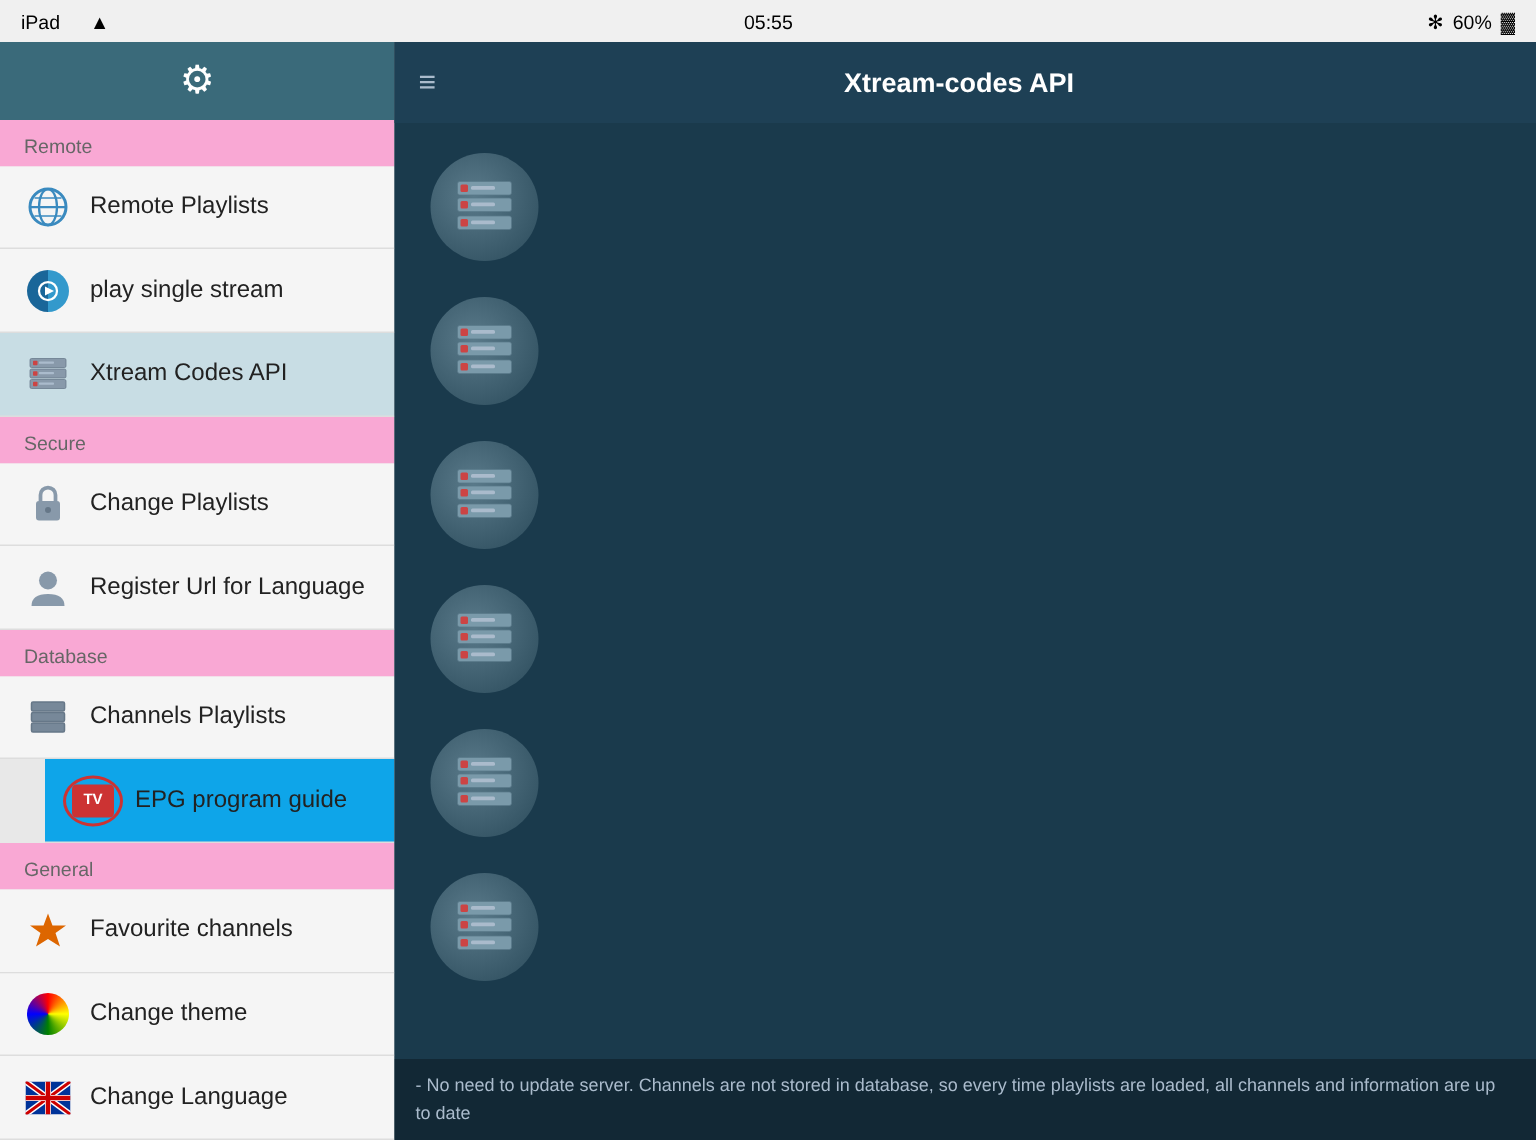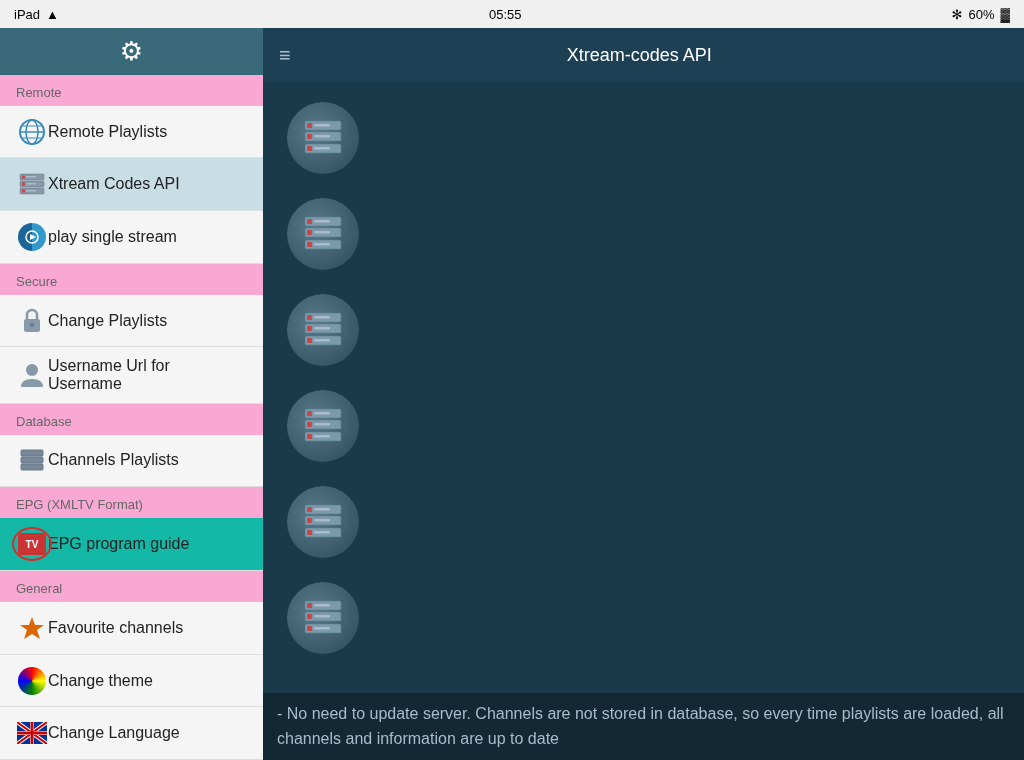--- a/index.html
+++ b/index.html
@@ -20,21 +20,21 @@
       background: #f0f0f0;
       display: flex;
       align-items: center;
       justify-content: space-between;
       padding: 0 14px;
       font-size: 13px;
       font-weight: 500;
       color: #000;
       z-index: 100;
     }
-    .status-left { display: flex; gap: 6px; }
+    .status-left { display: flex; gap: 20px; }
     .status-right { display: flex; align-items: center; gap: 6px; }
 
     
     .app-container {
       position: absolute;
       top: 28px; left: 0; right: 0; bottom: 0;
       display: flex;
     }
 
     
@@ -64,27 +64,29 @@
       background: #f9a8d4;
     }
 
     .sidebar-item {
       display: flex;
       align-items: center;
       padding: 12px 16px;
       cursor: pointer;
       background: #f5f5f5;
       border-bottom: 1px solid #ddd;
+      gap: 12px;
       min-height: 52px;
     }
     .sidebar-item.active {
       background: #c8dde4;
     }
     .sidebar-item.epg-highlighted {
-      background: #14b8a6;
+      background: #0ea5e9;
+      margin-left: 30px;
     }
 
     .item-icon {
       width: 32px;
       height: 32px;
       flex-shrink: 0;
       display: flex;
       align-items: center;
       justify-content: center;
     }
@@ -112,21 +114,21 @@
       gap: 16px;
     }
     .hamburger-icon {
       color: #aabbcc;
       font-size: 20px;
       cursor: pointer;
     }
     .topbar-title {
       color: #ffffff;
       font-size: 18px;
-      font-weight: 400;
+      font-weight: 700;
       flex: 1;
       text-align: center;
       margin-right: 36px;
     }
 
     .server-list {
       flex: 1;
       padding: 10px 20px;
       overflow-y: auto;
       display: flex;
@@ -149,21 +151,21 @@
       border-radius: 50%;
       display: flex;
       align-items: center;
       justify-content: center;
       flex-shrink: 0;
     }
 
     .bottom-info {
       background: rgba(0,0,0,0.3);
       padding: 8px 14px;
-      font-size: 16px;
+      font-size: 12px;
       color: #aabbcc;
       line-height: 1.6;
     }
     
     .tv-icon-box {
       background: #cc3333;
       color: white;
       font-size: 10px;
       font-weight: bold;
       width: 28px;
@@ -228,82 +230,81 @@
         <svg width="28" height="28" viewBox="0 0 28 28">
           <circle cx="14" cy="14" r="12" fill="none" stroke="#3a8abf" stroke-width="2"></circle>
           <ellipse cx="14" cy="14" rx="6" ry="12" fill="none" stroke="#3a8abf" stroke-width="1.5"></ellipse>
           <line x1="2" y1="14" x2="26" y2="14" stroke="#3a8abf" stroke-width="1.5"></line>
           <line x1="5" y1="8" x2="23" y2="8" stroke="#3a8abf" stroke-width="1"></line>
           <line x1="5" y1="20" x2="23" y2="20" stroke="#3a8abf" stroke-width="1"></line>
         </svg>
       </div>
       <span class="item-label">Remote Playlists</span>
     </div>
+    <div class="sidebar-item">
+      <div class="item-icon">
+        <div class="stream-icon">
+          <svg width="16" height="16" viewBox="0 0 16 16">
+            <circle cx="8" cy="8" r="6" fill="none" stroke="white" stroke-width="1.5"></circle>
+            <polygon points="6,5 12,8 6,11" fill="white"></polygon>
+          </svg>
+        </div>
+      </div>
+      <span class="item-label">play single stream</span>
+    </div>
     <div class="sidebar-item active">
       <div class="item-icon">
         <svg width="28" height="22" viewBox="0 0 28 22">
           <rect x="2" y="1" width="24" height="6" rx="1" fill="#8899aa" stroke="#667788" stroke-width="0.5"></rect>
           <rect x="4" y="2.5" width="3" height="3" rx="0.5" fill="#cc4444"></rect>
           <rect x="8" y="3" width="10" height="1.5" rx="0.5" fill="#aabbcc"></rect>
           <rect x="2" y="8" width="24" height="6" rx="1" fill="#8899aa" stroke="#667788" stroke-width="0.5"></rect>
           <rect x="4" y="9.5" width="3" height="3" rx="0.5" fill="#cc4444"></rect>
           <rect x="8" y="10" width="10" height="1.5" rx="0.5" fill="#aabbcc"></rect>
           <rect x="2" y="15" width="24" height="6" rx="1" fill="#8899aa" stroke="#667788" stroke-width="0.5"></rect>
           <rect x="4" y="16.5" width="3" height="3" rx="0.5" fill="#cc4444"></rect>
           <rect x="8" y="17" width="10" height="1.5" rx="0.5" fill="#aabbcc"></rect>
         </svg>
       </div>
       <span class="item-label">Xtream Codes API</span>
     </div>
-    <div class="sidebar-item">
-      <div class="item-icon">
-        <div class="stream-icon">
-          <svg width="16" height="16" viewBox="0 0 16 16">
-            <circle cx="8" cy="8" r="6" fill="none" stroke="white" stroke-width="1.5"></circle>
-            <polygon points="6,5 12,8 6,11" fill="white"></polygon>
-          </svg>
-        </div>
-      </div>
-      <span class="item-label">play single stream</span>
-    </div>
 
     <div class="section-label">Secure</div>
     <div class="sidebar-item">
       <div class="item-icon">
         <svg width="24" height="28" viewBox="0 0 24 28">
           <rect x="4" y="12" width="16" height="13" rx="2" fill="#8899aa"></rect>
           <path d="M7 12 V8 A5 5 0 0 1 17 8 V12" fill="none" stroke="#8899aa" stroke-width="2.5"></path>
           <circle cx="12" cy="18" r="2" fill="#667788"></circle>
         </svg>
       </div>
       <span class="item-label">Change Playlists</span>
     </div>
     <div class="sidebar-item">
       <div class="item-icon">
         <svg width="26" height="28" viewBox="0 0 26 28">
           <circle cx="13" cy="9" r="6" fill="#8899aa"></circle>
           <path d="M2 26 Q2 18 13 18 Q24 18 24 26" fill="#8899aa"></path>
         </svg>
       </div>
-      <span class="item-label">Username Url for Username</span>
+      <span class="item-label">Register Url for Language</span>
     </div>
 
     <div class="section-label">Database</div>
     <div class="sidebar-item">
       <div class="item-icon">
         <svg width="28" height="28" viewBox="0 0 28 28">
           <rect x="3" y="4" width="22" height="6" rx="1" fill="#778899" stroke="#667788"></rect>
           <rect x="3" y="11" width="22" height="6" rx="1" fill="#778899" stroke="#667788"></rect>
           <rect x="3" y="18" width="22" height="6" rx="1" fill="#778899" stroke="#667788"></rect>
         </svg>
       </div>
       <span class="item-label">Channels Playlists</span>
     </div>
 
-    <div class="section-label">EPG (XMLTV Format)</div>
     <div class="sidebar-item epg-highlighted">
       <div class="item-icon">
         <div style="position:relative; display:inline-flex;">
           <div class="tv-icon-box">TV</div>
           <div style="position:absolute; top:-6px; left:-6px; right:-6px; bottom:-6px; border: 2px solid #cc3333; border-radius: 50%; pointer-events:none;"></div>
         </div>
       </div>
       <span class="item-label">EPG program guide</span>
     </div>
 

